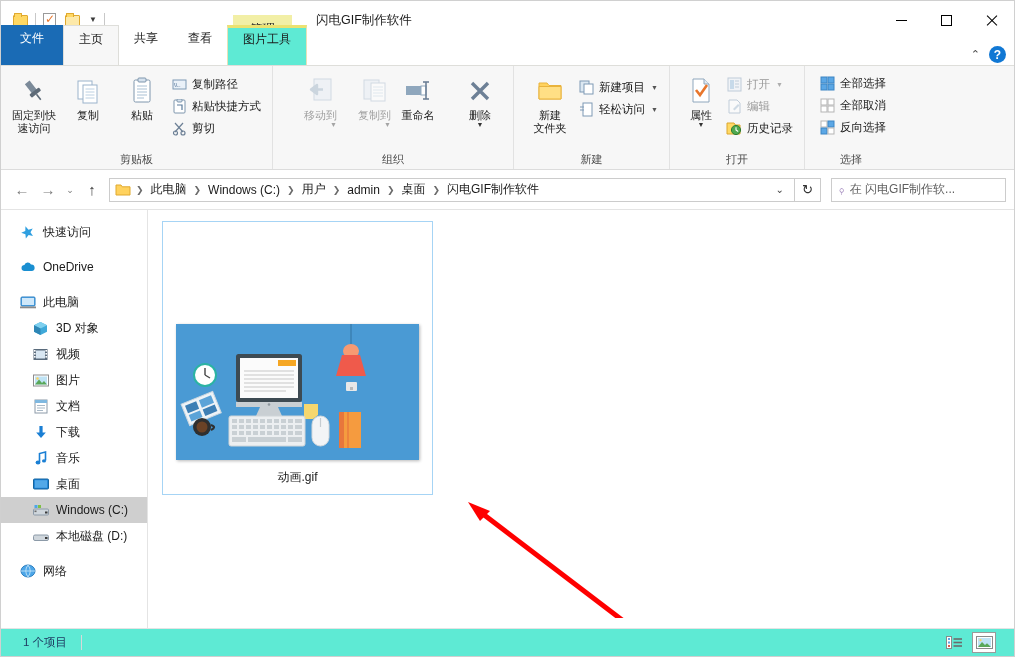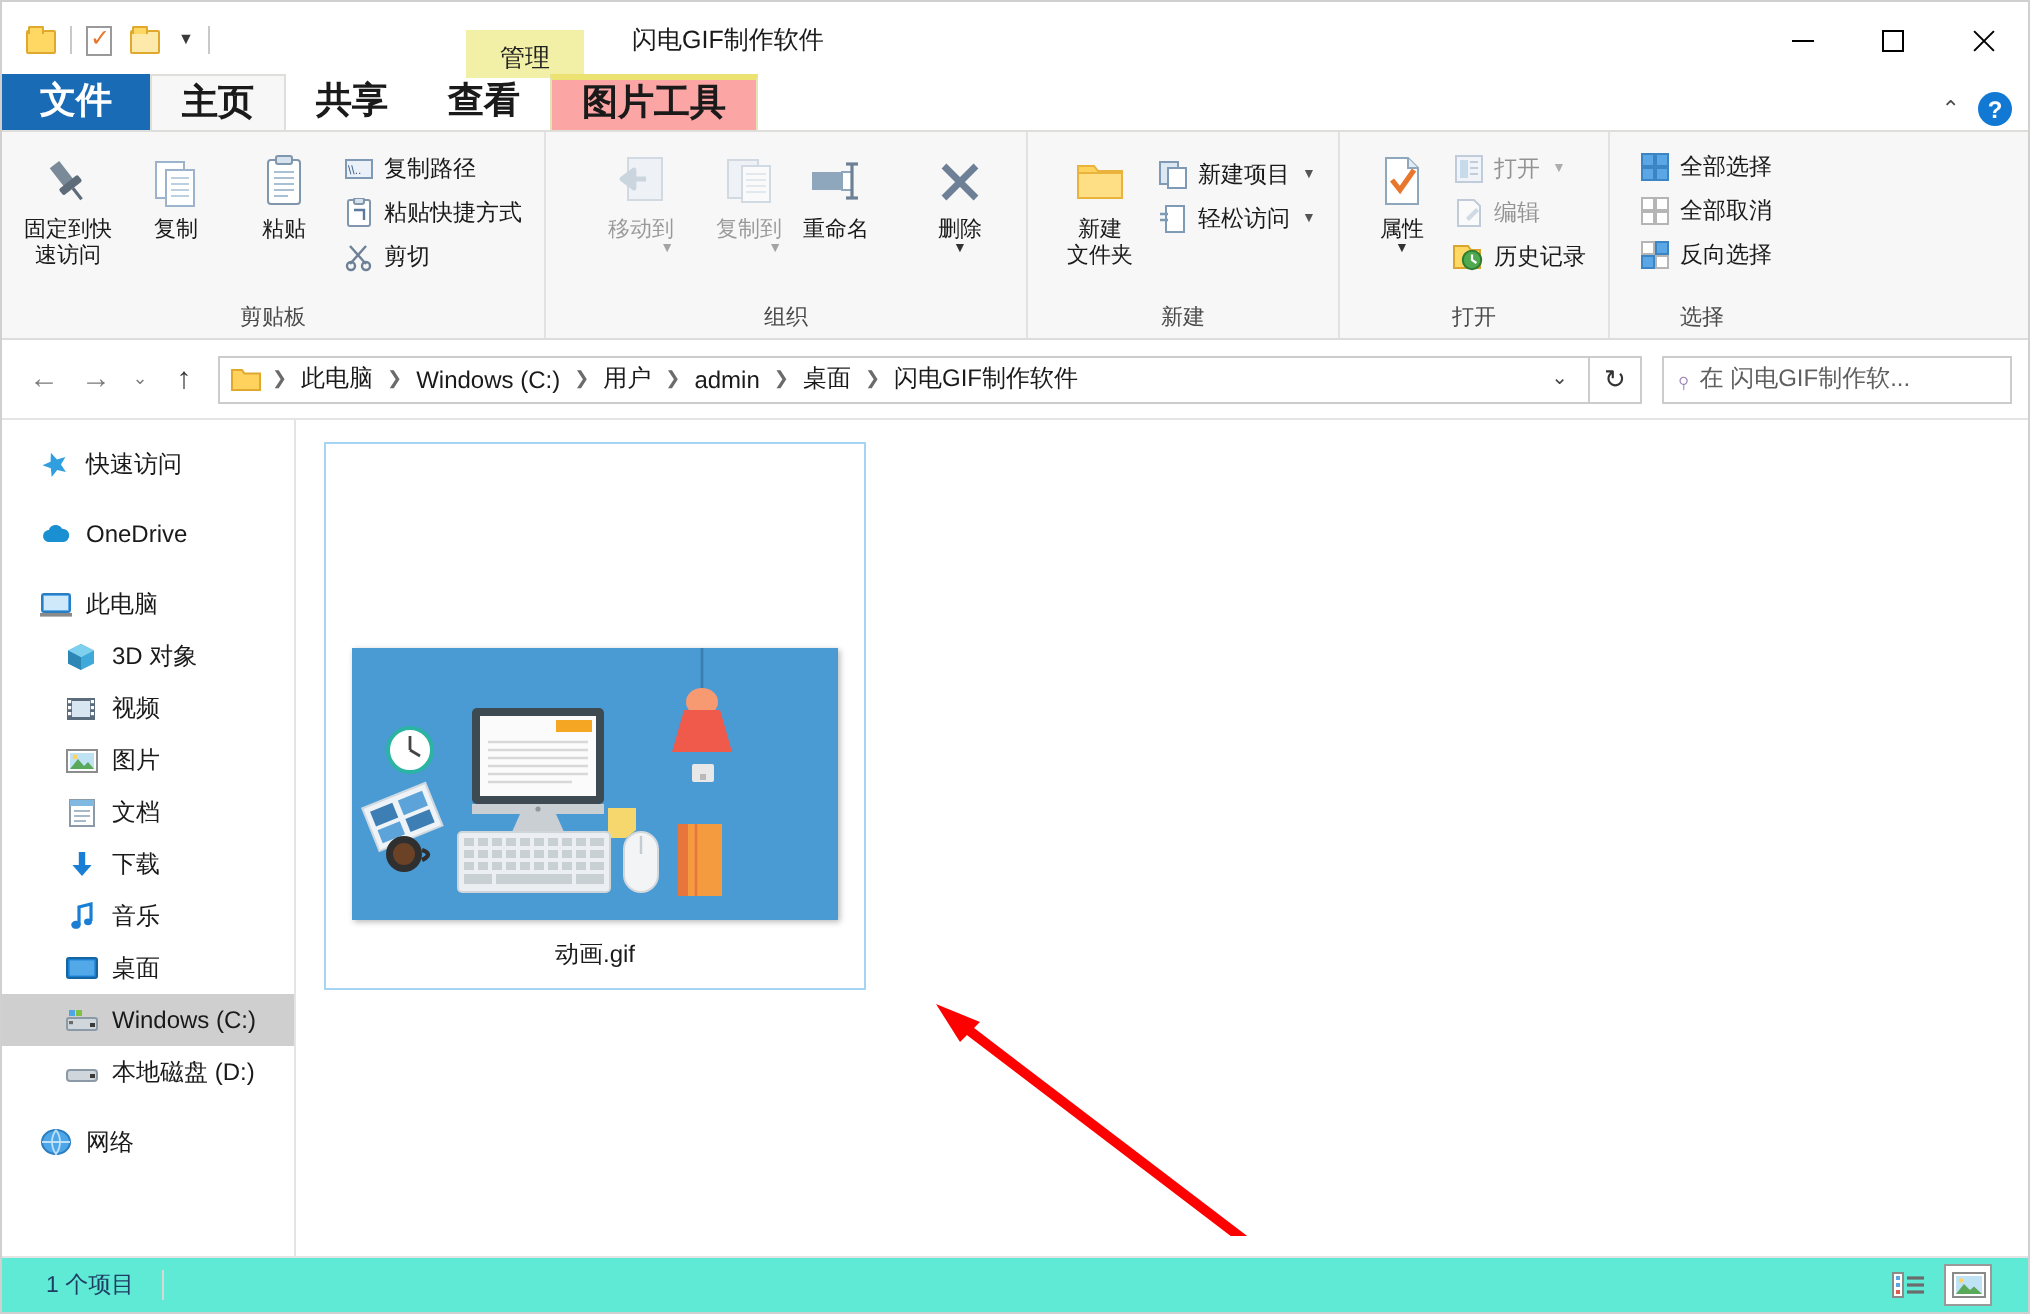--- a/index.html
+++ b/index.html
@@ -71,32 +71,32 @@
   }
   .wc-x:before { transform: rotate(45deg); }
   .wc-x:after { transform: rotate(-45deg); }
 
   
   .tabrow {
     height: 26px; flex: 0 0 26px; display: flex; align-items: flex-end;
     background: #ffffff; position: relative;
   }
   .tab {
-    font-size: 18px; color: #1a1a1a; height: 28px; line-height: 26px;
-    padding: 0 15px; cursor: default; font-weight: bold;
+    font-size: 12px; color: #1a1a1a; height: 40px; line-height: 26px;
+    padding: 0 15px; cursor: default;
   }
   .tab.file { background: #1a6bb5; color: #fff; padding: 0 19px; }
   .tab.active {
     background: #f7f7f7; border-left: 1px solid #dededa;
     border-right: 1px solid #dededa; border-top: 1px solid #dededa;
   }
   .tab.contextual {
     border-top: 3px solid #ebe271;
     border-left: 1px solid #e6e2b8; border-right: 1px solid #e6e2b8;
-    line-height: 23px; background: #fca5a5;
+    line-height: 23px; background: #5eead4;
   }
   .ribbon-right {
     position: absolute; right: 8px; bottom: 2px;
     display: flex; align-items: center; gap: 9px;
   }
   .chev-up { font-size: 11px; color: #4a4a4a; cursor: default; }
   .helpbtn {
     width: 17px; height: 17px; border-radius: 50%; background: #1178d4;
     color: #fff; font-size: 12px; font-weight: bold;
     display: flex; align-items: center; justify-content: center;

